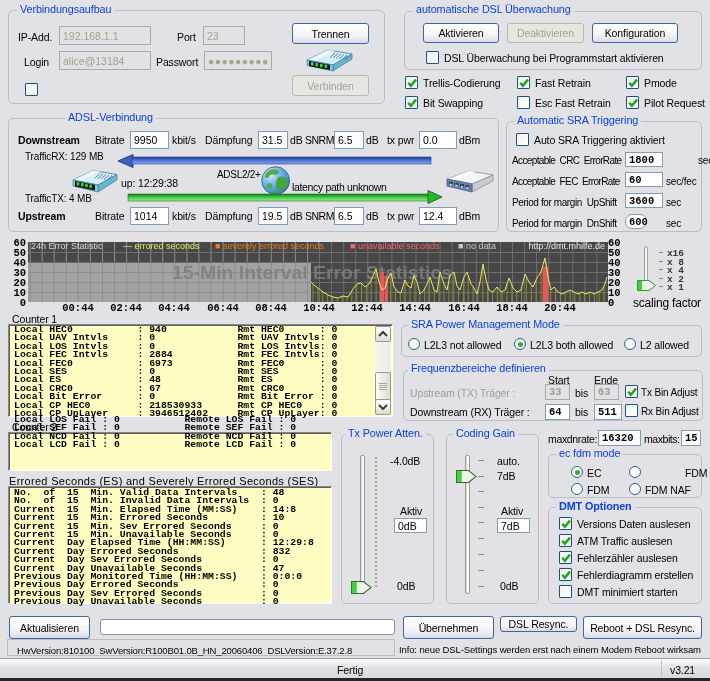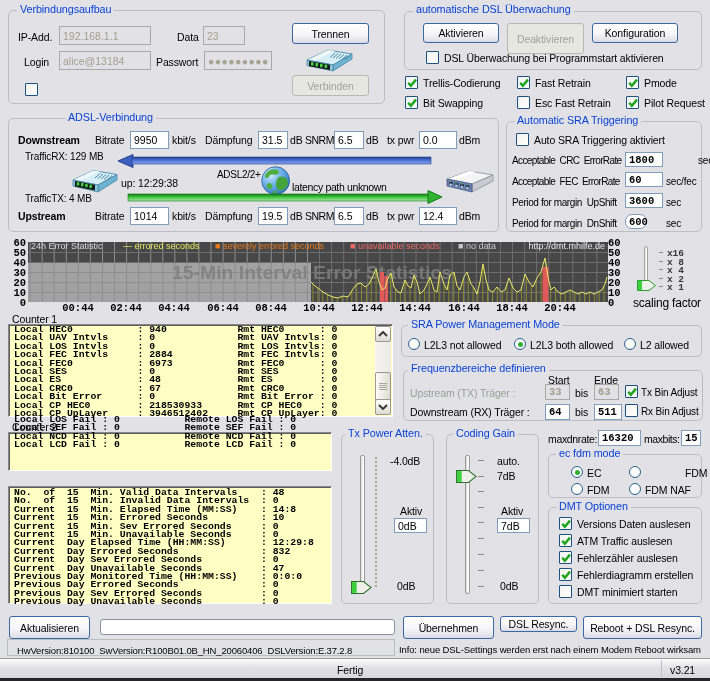--- a/index.html
+++ b/index.html
@@ -24,21 +24,21 @@
 .panel { position:absolute; border:1px solid #b9bfc1; }
 </style>
 </head>
 <body>
 <div id="app">
 
 <div class="grp" style="left:8px;top:10px;width:377px;height:94px;"></div>
 <div class="glab" style="left:17px;top:4px;">Verbindungsaufbau</div>
 <div class="lbl" style="left:18px;top:32px;">IP-Add.</div>
 <div class="edit dis" style="left:59px;top:26px;width:92px;height:19px;">192.168.1.1</div>
-<div class="lbl" style="left:177px;top:32px;">Data</div>
+<div class="lbl" style="left:177px;top:32px;">Port</div>
 <div class="edit dis" style="left:203px;top:26px;width:42px;height:19px;">23</div>
 <div class="lbl" style="left:24px;top:57px;">Login</div>
 <div class="edit dis" style="left:59px;top:51px;width:92px;height:19px;">alice@13184</div>
 <div class="lbl" style="left:156px;top:57px;">Passwort</div>
 <div class="edit dis" style="left:204px;top:51px;width:68px;height:19px;font-size:10.5px;letter-spacing:0.4px;color:#a8a494;">●●●●●●●●●</div>
 <div class="chk" style="left:25px;top:83px;"></div>
 <div class="btn" style="left:292px;top:23px;width:77px;height:21px;">Trennen</div>
 <div class="btn dis" style="left:292px;top:75px;width:77px;height:21px;">Verbinden</div>
 
 <svg style="position:absolute;left:305px;top:47px;" width="50" height="25" viewBox="0 0 50 25">
@@ -59,21 +59,21 @@
         <rect x="6" y="15.2" width="2.6" height="3.4"></rect>
         <rect x="10.5" y="16" width="2.6" height="3.4"></rect>
         <rect x="15" y="16.8" width="2.6" height="3.4"></rect>
         <rect x="19.5" y="17.6" width="2.6" height="3.4"></rect>
       </g>
 </svg>
 
 <div class="grp" style="left:404px;top:11px;width:298px;height:59px;"></div>
 <div class="glab" style="left:413px;top:4px;">automatische DSL Überwachung</div>
 <div class="btn" style="left:423px;top:23px;width:76px;height:20px;">Aktivieren</div>
-<div class="btn dis" style="left:507px;top:23px;width:77px;height:31px;">Deaktivieren</div>
+<div class="btn dis" style="left:507px;top:23px;width:77px;height:20px;">Deaktivieren</div>
 <div class="btn" style="left:592px;top:23px;width:86px;height:20px;">Konfiguration</div>
 <div class="chk" style="left:426px;top:51px;"></div>
 <div class="lbl" style="left:444px;top:53px;">DSL Überwachung bei Programmstart aktivieren</div>
 
 <div class="chk" style="left:405px;top:76px;">
       <svg width="13" height="13" viewBox="0 0 13 13">
         <path d="M2.3 5.8 L4.8 8.8 L10 2.6" stroke="#1fa51f" stroke-width="2.5" fill="none"></path>
       </svg>
     </div>
 <div class="lbl" style="left:423px;top:78px;">Trellis-Codierung</div>
@@ -477,20 +477,21 @@
 <div class="chk" style="left:625px;top:404px;"></div>
 <div class="lbl s10" style="left:641px;top:407px;">Rx Bin Adjust</div>
 
 <div class="lbl" style="left:12px;top:422px;">Counter 2</div>
 <div class="ybox" style="left:8px;top:432px;width:324px;height:39px;"></div>
 <pre style="position:absolute;left:14px;top:416px;font-family:'Liberation Mono',monospace;font-size:9.8px;line-height:8.4px;color:#000;font-weight:bold;">Local LOS Fail : 0           Remote LOS Fail : 0
 Local SEF Fail : 0           Remote SEF Fail : 0
 Local NCD Fail : 0           Remote NCD Fail : 0
 Local LCD Fail : 0           Remote LCD Fail : 0</pre>
 
+<div class="lbl" style="left:9px;top:476px;font-size:11px;letter-spacing:0.3px;">Errored Seconds (ES) and Severely Errored Seconds (SES)</div>
 <div class="ybox" style="left:8px;top:486px;width:324px;height:118px;"></div>
 <pre style="position:absolute;left:14px;top:489px;font-family:'Liberation Mono',monospace;font-size:9.8px;line-height:8.4px;color:#000;font-weight:bold;">No.  of  15  Min. Valid Data Intervals    : 48
 No.  of  15  Min. Invalid Data Intervals  : 0
 Current  15  Min. Elapsed Time (MM:SS)    : 14:8
 Current  15  Min. Errored Seconds         : 10
 Current  15  Min. Sev Errored Seconds     : 0
 Current  15  Min. Unavailable Seconds     : 0
 Current  Day Elapsed Time (HH:MM:SS)      : 12:29:8
 Current  Day Errored Seconds              : 832
 Current  Day Sev Errored Seconds          : 0
@@ -545,21 +546,21 @@
 <div class="radio sel" style="left:571px;top:466px;"></div>
 <div class="lbl" style="left:587px;top:468px;">EC</div>
 <div class="radio" style="left:629px;top:466px;"></div>
 <div class="lbl" style="left:645px;top:468px;margin-left:40px;">FDM HP</div>
 <div class="radio" style="left:571px;top:483px;"></div>
 <div class="lbl" style="left:587px;top:485px;">FDM</div>
 <div class="radio" style="left:629px;top:483px;"></div>
 <div class="lbl" style="left:645px;top:485px;">FDM NAF</div>
 
 <div class="grp" style="left:548px;top:507px;width:154px;height:97px;"></div>
-<div class="glab" style="left:556px;top:501px;">DMT Optionen</div>
+<div class="glab" style="left:556px;top:501px;font-weight:bold;">DMT Optionen</div>
 <div class="chk" style="left:559px;top:517px;">
       <svg width="13" height="13" viewBox="0 0 13 13">
         <path d="M2.3 5.8 L4.8 8.8 L10 2.6" stroke="#1fa51f" stroke-width="2.5" fill="none"></path>
       </svg>
     </div>
 <div class="lbl" style="left:577px;top:519px;">Versions Daten auslesen</div>
 <div class="chk" style="left:559px;top:534px;">
       <svg width="13" height="13" viewBox="0 0 13 13">
         <path d="M2.3 5.8 L4.8 8.8 L10 2.6" stroke="#1fa51f" stroke-width="2.5" fill="none"></path>
       </svg>

